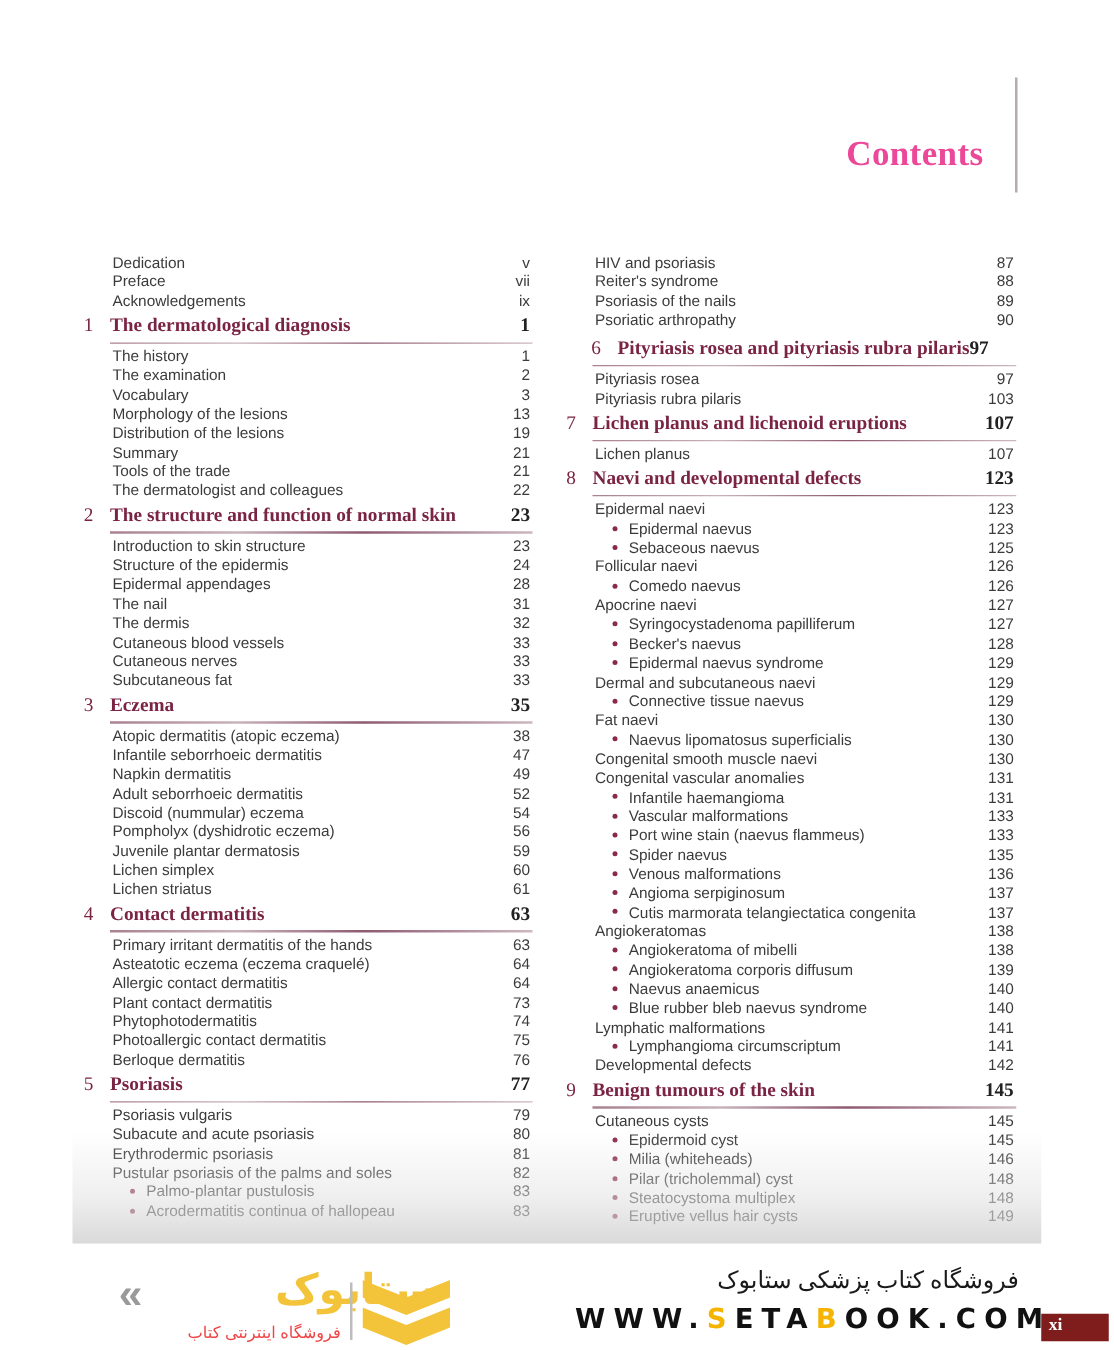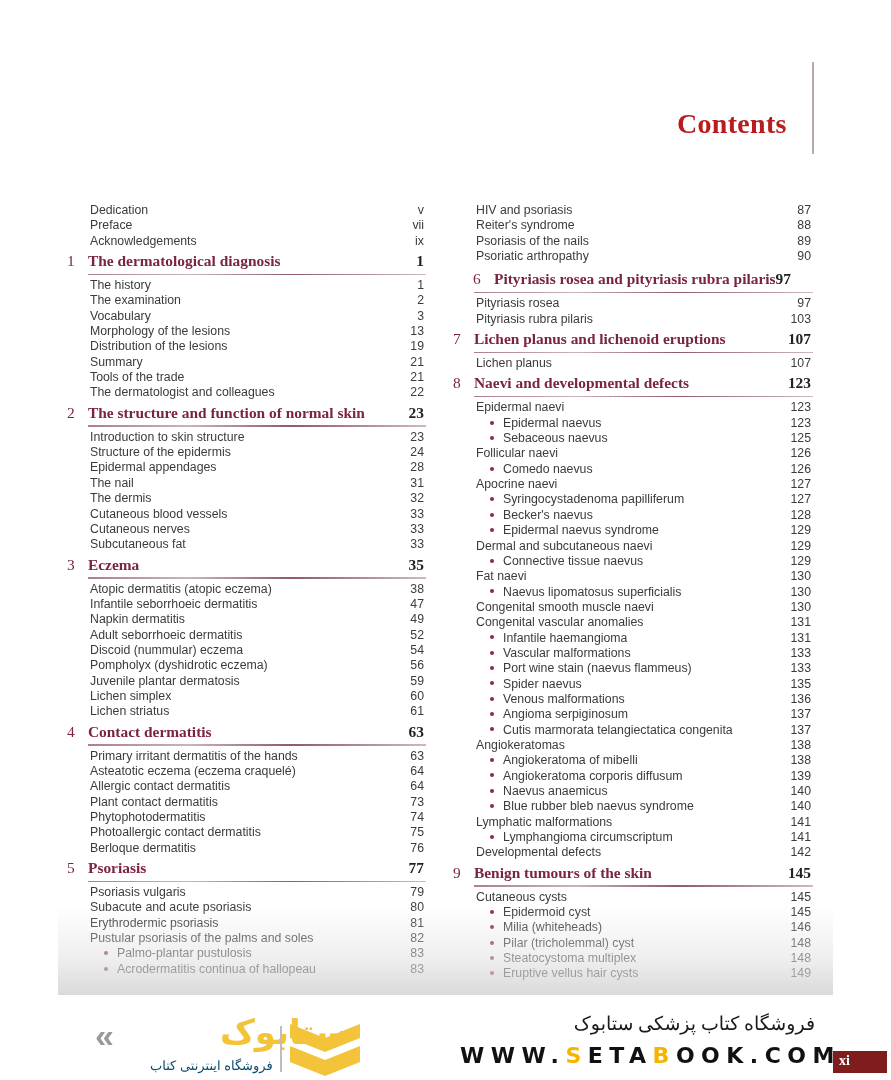--- a/index.html
+++ b/index.html
@@ -1,20 +1,20 @@
 <!DOCTYPE html>
 <html><head>
 <meta charset="utf-8">
 <style>
   * { margin:0; padding:0; box-sizing:border-box; }
   html, body { width:891px; height:1080px; background:#ffffff; overflow:hidden; }
   body { position:relative; font-family:"Liberation Sans", sans-serif; color:#333; }
 
   .title-rule { position:absolute; left:812px; top:62px; width:1.5px; height:92px; background:#b8a9b0; }
-  .page-title { position:absolute; left:677px; top:108px; font-family:"Liberation Serif", serif; font-size:28px; color:#b91c1c; letter-spacing:0.3px; }
+  .page-title { position:absolute; left:677px; top:108px; font-family:"Liberation Serif", serif; font-size:28px; color:#ec4899; letter-spacing:0.3px; }
 
   .col { position:absolute; top:203px; }
   .col-left { left:66px; width:360px; }
   .col-right { left:452px; width:361px; }
 
   .row { display:flex; justify-content:space-between; font-size:12.3px; line-height:15.35px; height:15.35px; color:#3b3b3b; }
   .row .lbl { padding-left:24px; white-space:nowrap; }
   .row.sub .lbl { padding-left:38px; }
   .row .num { text-align:right; padding-right:2px; }
   .bullet { display:inline-block; width:4px; height:4px; border-radius:50%; background:#8a2a4a; margin-right:9px; vertical-align:middle; position:relative; top:-1px; }
@@ -23,21 +23,21 @@
   .chapter::after { content:""; position:absolute; left:22px; right:0; bottom:0; height:1.5px; background:linear-gradient(90deg,#a98090 0%,#c9b3bc 30%,#8e5a70 60%,#cdb8c1 100%); }
   .chapter .ch-num { display:inline-block; width:22px; font-weight:normal; color:#7a2343; padding-left:1px; }
   .chapter .ch-page { color:#222; font-weight:bold; padding-right:2px; }
 
   .fade-band { position:absolute; left:58px; top:905px; width:775px; height:90px; background:linear-gradient(180deg, rgba(255,255,255,0) 0%, rgba(225,225,225,0.55) 60%, rgba(205,205,205,0.75) 100%); pointer-events:none; }
   .cutoff { position:absolute; left:0; top:995px; width:891px; height:85px; background:#ffffff; }
 
   .logo { position:absolute; left:95px; top:1012px; width:260px; height:68px; }
   .logo-mark { position:absolute; left:125px; top:0; font-family:"DejaVu Sans", sans-serif; font-weight:bold; font-size:34px; color:#f3c43a; letter-spacing:-2px; }
   .logo-arrows { position:absolute; left:0; top:4px; font-size:34px; color:#9a9a9a; font-weight:bold; letter-spacing:-6px; }
-  .logo-sub { position:absolute; left:55px; top:46px; font-size:13px; color:#0c4a6e; direction:rtl; }
+  .logo-sub { position:absolute; left:55px; top:46px; font-size:13px; color:#ef4444; direction:rtl; }
   .logo-divider { position:absolute; left:185px; top:14px; width:1.5px; height:46px; background:#bdbdbd; }
   .logo-chevron { position:absolute; left:195px; top:4px; }
 
   .store-name { position:absolute; left:530px; top:1012px; width:285px; text-align:right; font-family:Liberation Serif, serif; font-size:19px; color:#1a1a1a; direction:rtl; }
   .store-url { position:absolute; left:460px; top:1043px; font-family:"DejaVu Sans", sans-serif; font-size:22px; font-weight:bold; letter-spacing:6.5px; color:#111; white-space:nowrap; }
   .store-url .hl { color:#f5b400; }
 
   .folio { position:absolute; left:833px; top:1051px; width:54px; height:22px; background:#7f1d1d; color:#fff; font-family:"Liberation Serif", serif; font-weight:bold; font-size:14px; padding:2px 0 0 6px; }
 </style>
 </head>

